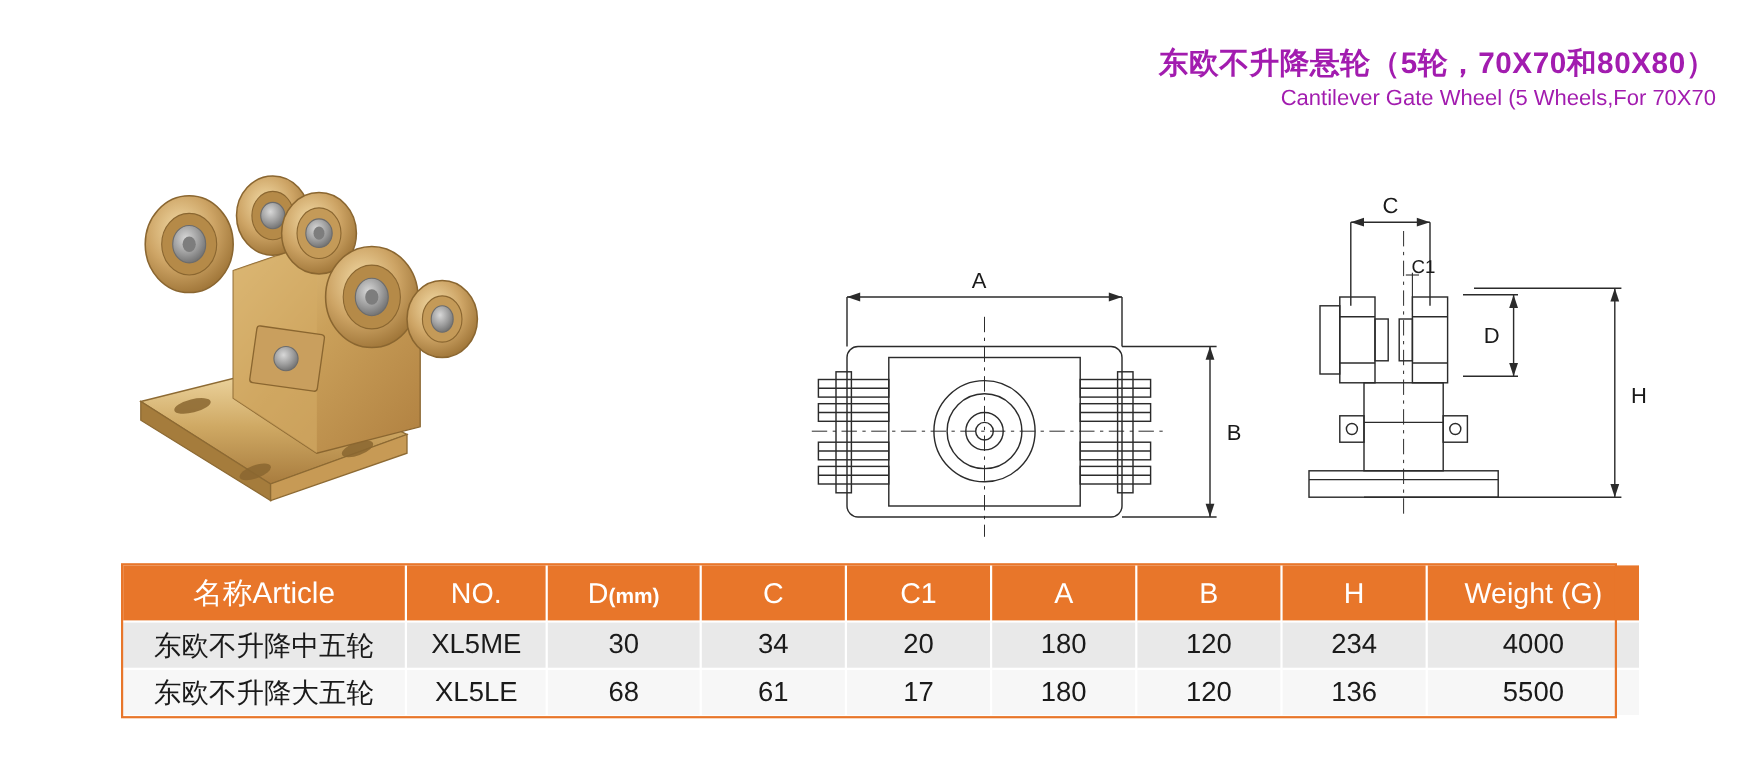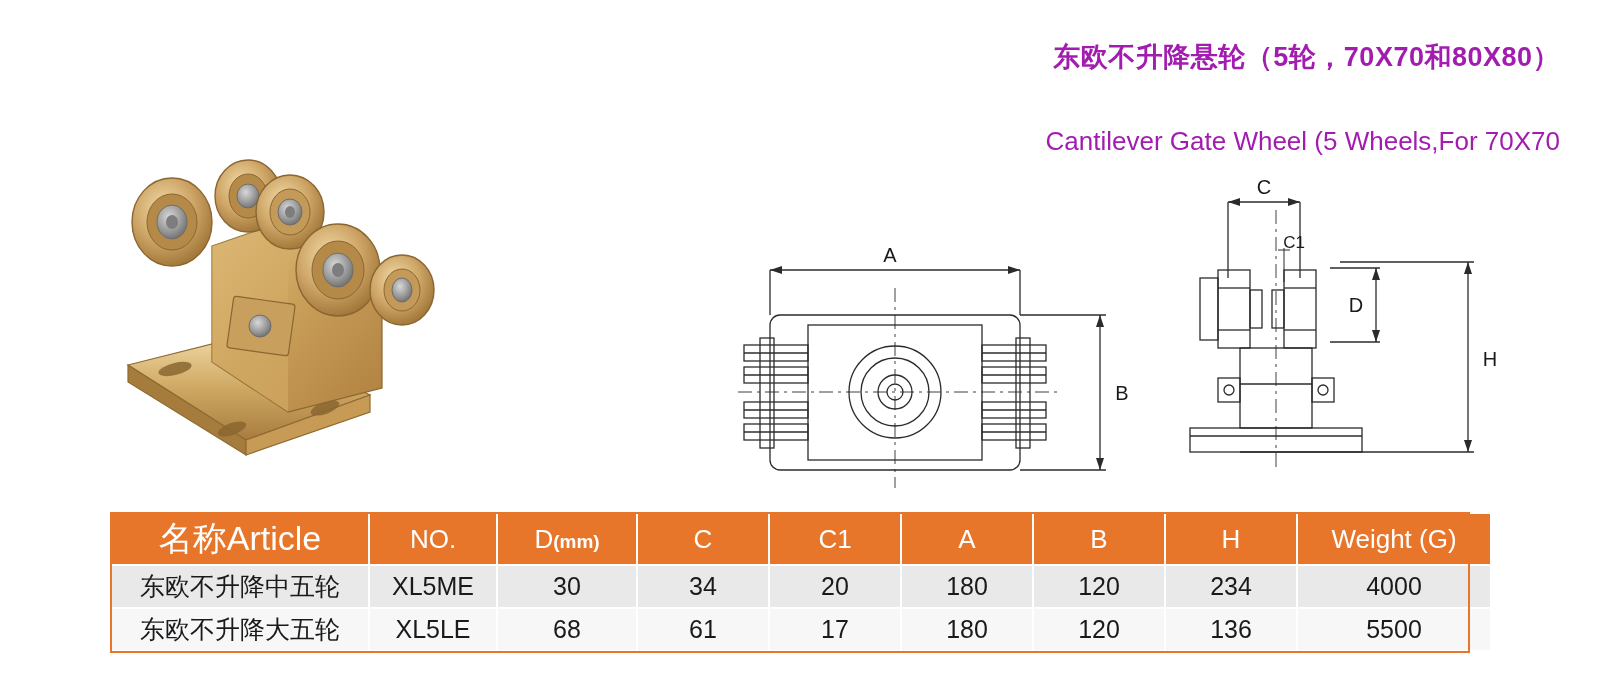--- a/index.html
+++ b/index.html
@@ -29,24 +29,23 @@
     color: #a21caf;
   }
   .title-cn {
     font-size: 27px;
     font-weight: bold;
     line-height: 1.33;
     letter-spacing: 0.5px;
     white-space: nowrap;
   }
   .title-en {
-    font-size: 26px;
+    font-size: 20px;
     line-height: 1.34;
     font-weight: 400;
-    margin-top: 48px;
   }
 
   
   .photo {
     position: absolute;
     left: 120px;
     top: 150px;
     width: 330px;
     height: 320px;
   }
@@ -89,21 +88,21 @@
     white-space: nowrap;
   }
   .spec-table thead th {
     background: #e8762a;
     color: #ffffff;
     font-size: 26px;
     font-weight: normal;
     height: 50px;
   }
   .spec-table thead th.cn {
-    font-size: 34px;
+    font-size: 27px;
   }
   .spec-table tbody tr:nth-child(odd) td {
     background: #e9e9e9;
   }
   .spec-table tbody tr:nth-child(even) td {
     background: #f7f7f7;
   }
   .spec-table td.article {
     font-size: 25px;
   }

